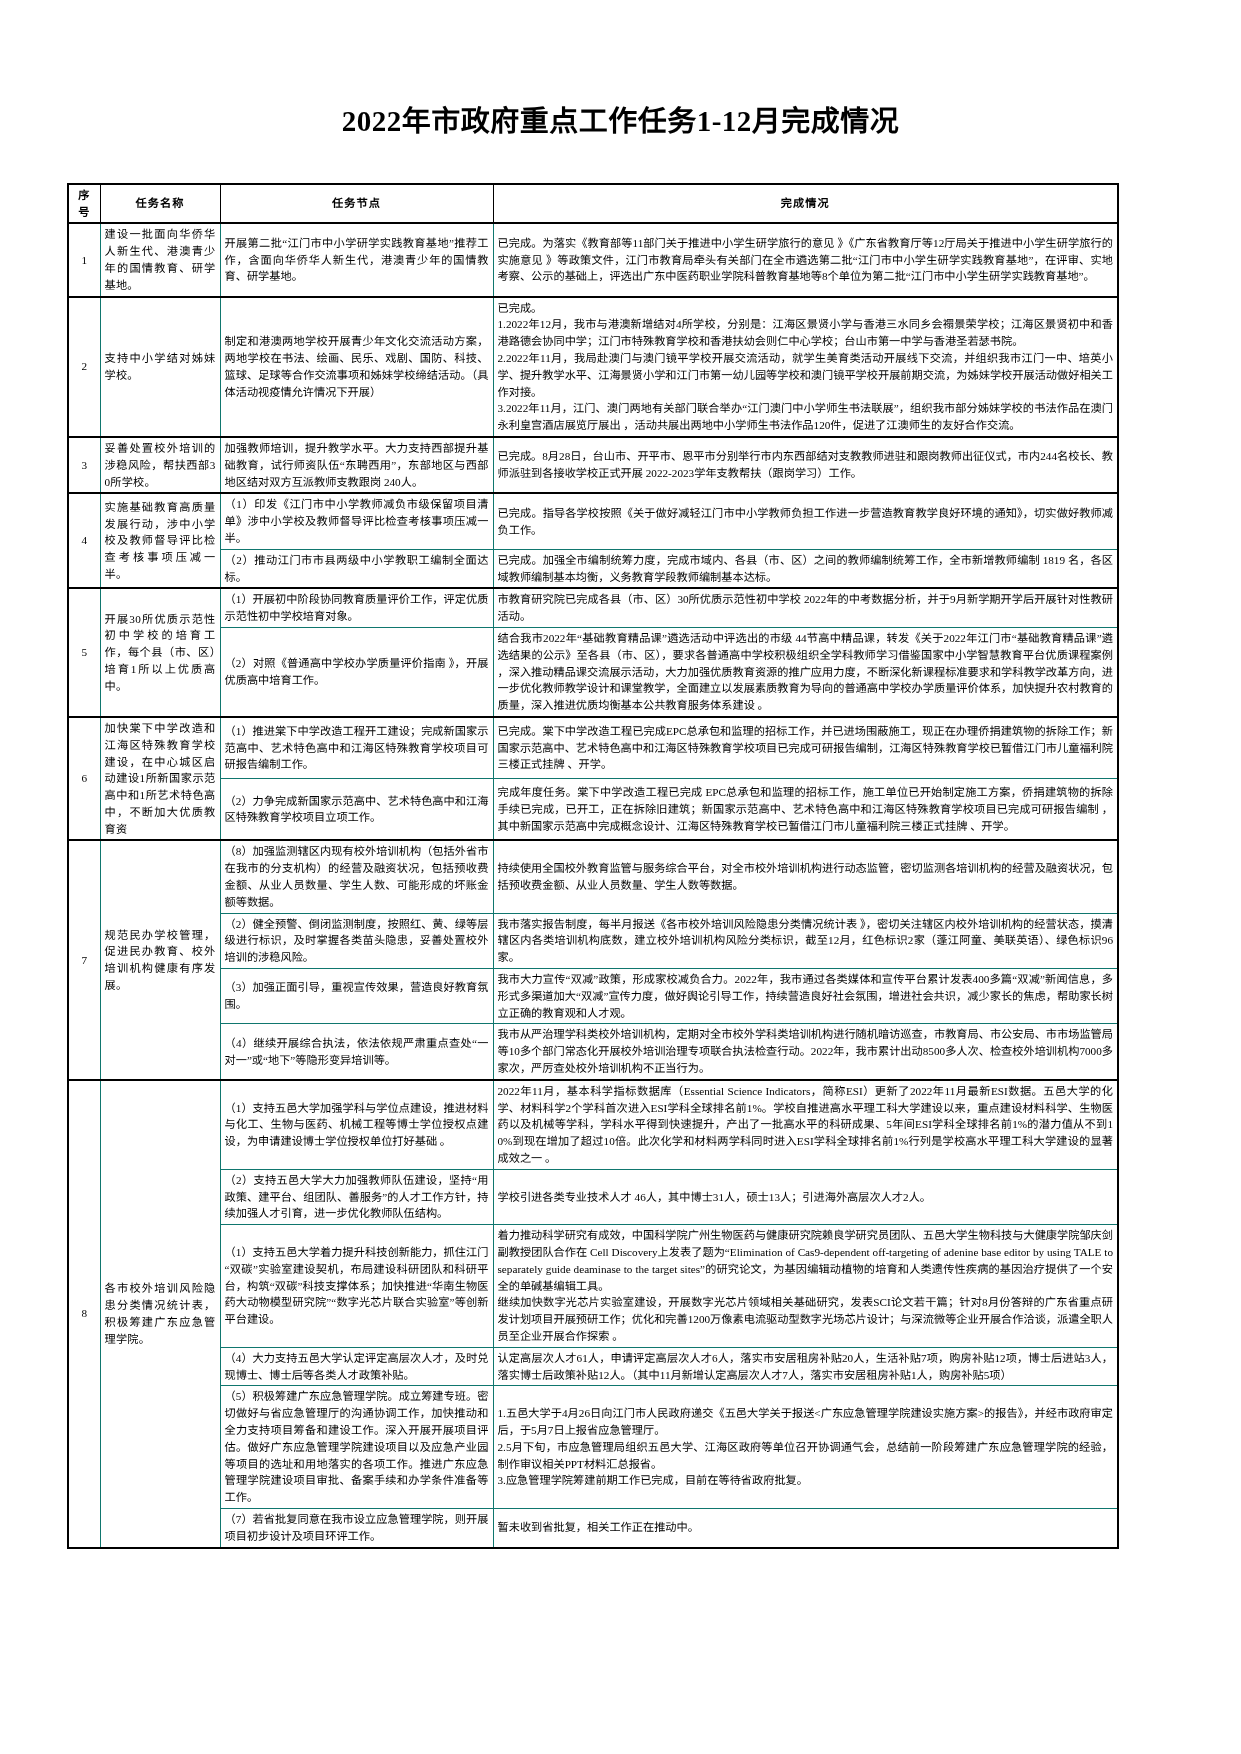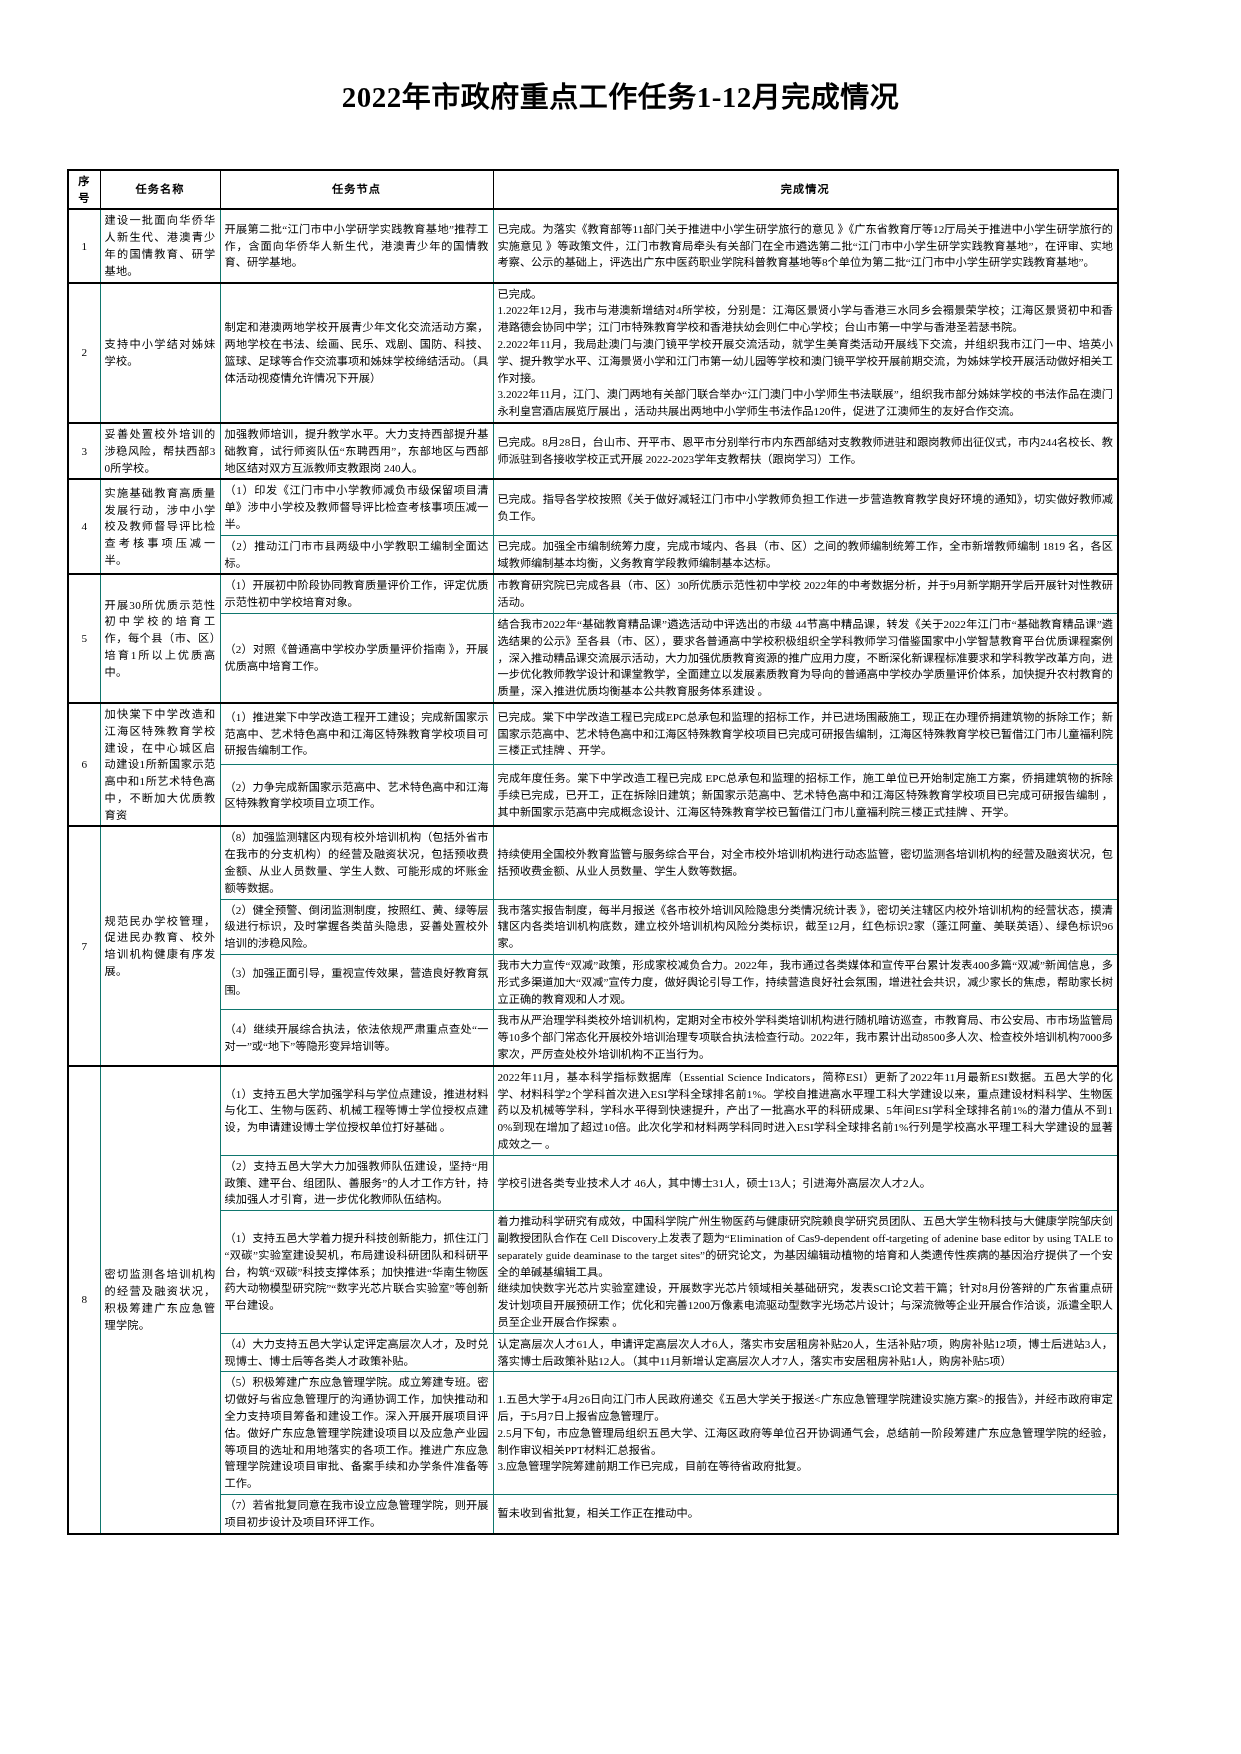--- a/index.html
+++ b/index.html
@@ -21,27 +21,27 @@
     min-height: 1754px;
     box-sizing: border-box;
     padding: 0;
   }
   .doc-title {
     text-align: center;
     font-family: "Liberation Serif", "DejaVu Serif", serif;
     font-weight: bold;
     font-size: 29px;
     letter-spacing: 0.5px;
-    padding-top: 80px;
+    padding-top: 104px;
     padding-bottom: 0;
     margin: 0;
     line-height: 1.2;
   }
   .table-wrap {
-    margin: 10px auto;
+    margin: 0 auto;
     padding-top: 44px;
     width: 1107px;
   }
   table.maintable {
     border-collapse: collapse;
     width: 1050px;
     table-layout: fixed;
     border: 2px solid #000;
   }
   table.maintable td,
@@ -237,21 +237,21 @@
           <tr>
             <td class="node">
               <div class="p">（4）继续开展综合执法，依法依规严肃重点查处“一对一”或“地下”等隐形变异培训等。</div>
             </td>
             <td class="stat">
               <div class="p">我市从严治理学科类校外培训机构，定期对全市校外学科类培训机构进行随机暗访巡查，市教育局、市公安局、市市场监管局等10多个部门常态化开展校外培训治理专项联合执法检查行动。2022年，我市累计出动8500多人次、检查校外培训机构7000多家次，严厉查处校外培训机构不正当行为。</div>
             </td>
           </tr>
           <tr class="group-start">
             <td class="seq" rowspan="6">8</td>
-            <td class="name" rowspan="6">密切监测各培训机构的经营及融资状况，积极筹建广东应急管理学院。</td>
+            <td class="name" rowspan="6">各市校外培训风险隐患分类情况统计表，积极筹建广东应急管理学院。</td>
             <td class="node">
               <div class="p">（1）支持五邑大学加强学科与学位点建设，推进材料与化工、生物与医药、机械工程等博士学位授权点建设，为申请建设博士学位授权单位打好基础 。</div>
             </td>
             <td class="stat">
               <div class="p">2022年11月，基本科学指标数据库（Essential Science Indicators，简称ESI）更新了2022年11月最新ESI数据。五邑大学的化学、材料科学2个学科首次进入ESI学科全球排名前1%。学校自推进高水平理工科大学建设以来，重点建设材料科学、生物医药以及机械等学科，学科水平得到快速提升，产出了一批高水平的科研成果、5年间ESI学科全球排名前1%的潜力值从不到10%到现在增加了超过10倍。此次化学和材料两学科同时进入ESI学科全球排名前1%行列是学校高水平理工科大学建设的显著成效之一 。</div>
             </td>
           </tr>
           <tr>
             <td class="node">
               <div class="p">（2）支持五邑大学大力加强教师队伍建设，坚持“用政策、建平台、组团队、善服务”的人才工作方针，持续加强人才引育，进一步优化教师队伍结构。</div>

